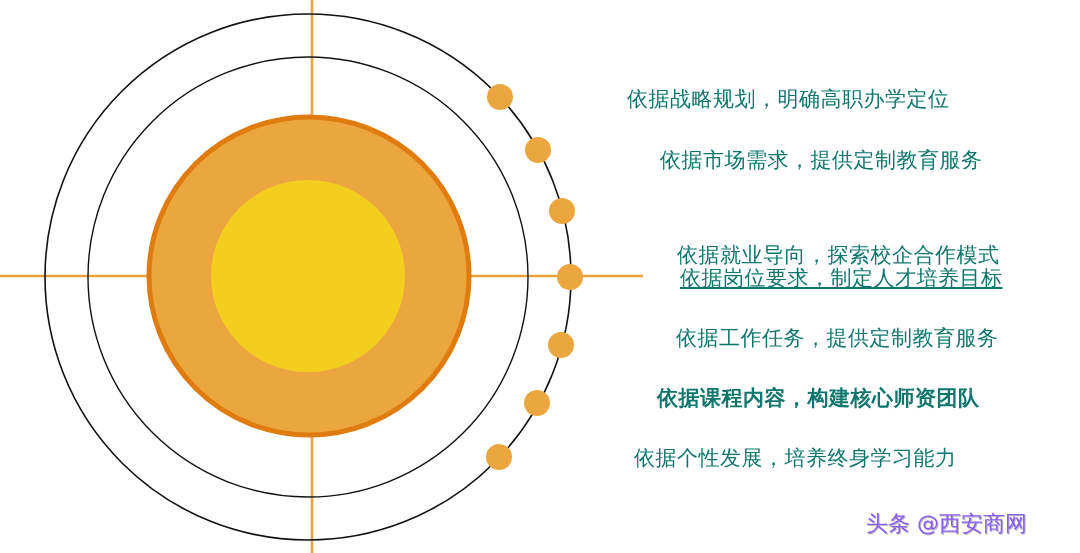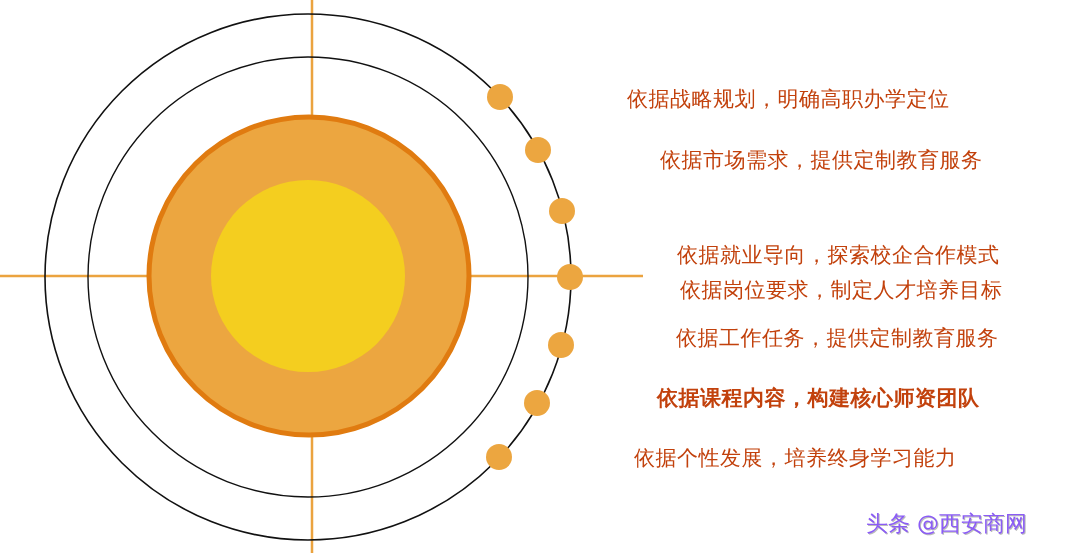--- a/index.html
+++ b/index.html
@@ -1,18 +1,18 @@
 <!DOCTYPE html>
 <html><head>
 <meta charset="utf-8">
 <style>
   html, body { margin: 0; padding: 0; background: #ffffff; }
   body { width: 1080px; height: 553px; position: relative; overflow: hidden; font-family: "DejaVu Sans", "Liberation Sans", sans-serif; }
   #diagram { position: absolute; left: 0; top: 0; width: 1080px; height: 553px; }
-  .label { position: absolute; font-size: 21px; color: #c2410c; white-space: nowrap; line-height: 1; letter-spacing: 0.5px; }
+  .label { position: absolute; font-size: 21px; color: #0f766e; white-space: nowrap; line-height: 1; letter-spacing: 0.5px; }
   .watermark { position: absolute; left: 866px; top: 509px; font-size: 22px; color: #8b5cf6; white-space: nowrap; text-shadow: 1px 1px 0 #bbbbbb; }
 </style>
 </head>
 <body>
 
 <svg id="diagram" width="1080" height="553" viewBox="0 0 1080 553" xmlns="http://www.w3.org/2000/svg">
 
   <line x1="312" y1="0" x2="312" y2="553" stroke="#EBA33F" stroke-width="2.5"></line>
   <line x1="0" y1="276" x2="643" y2="276" stroke="#EBA33F" stroke-width="2.5"></line>
 
@@ -27,18 +27,18 @@
   <circle cx="562" cy="211" r="13" fill="#ECA640"></circle>
   <circle cx="570" cy="277" r="13" fill="#ECA640"></circle>
   <circle cx="561" cy="345" r="13" fill="#ECA640"></circle>
   <circle cx="537" cy="403" r="13" fill="#ECA640"></circle>
   <circle cx="499" cy="457" r="13" fill="#ECA640"></circle>
 </svg>
 
 <div class="label" style="left:627px; top:89px;">依据战略规划，明确高职办学定位</div>
 <div class="label" style="left:660px; top:150px;">依据市场需求，提供定制教育服务</div>
 <div class="label" style="left:677px; top:209px;margin-top:36px;">依据就业导向，探索校企合作模式</div>
-<div class="label" style="left:680px; top:280px;">依据岗位要求，制定人才培养目标</div>
+<div class="label" style="left:680px; top:268px;text-decoration:underline;">依据岗位要求，制定人才培养目标</div>
 <div class="label" style="left:676px; top:328px;">依据工作任务，提供定制教育服务</div>
 <div class="label" style="left:657px; top:388px;font-weight:bold;">依据课程内容，构建核心师资团队</div>
 <div class="label" style="left:634px; top:448px;">依据个性发展，培养终身学习能力</div>
 
 <div class="watermark">头条 @西安商网</div>
 
 </body></html>

